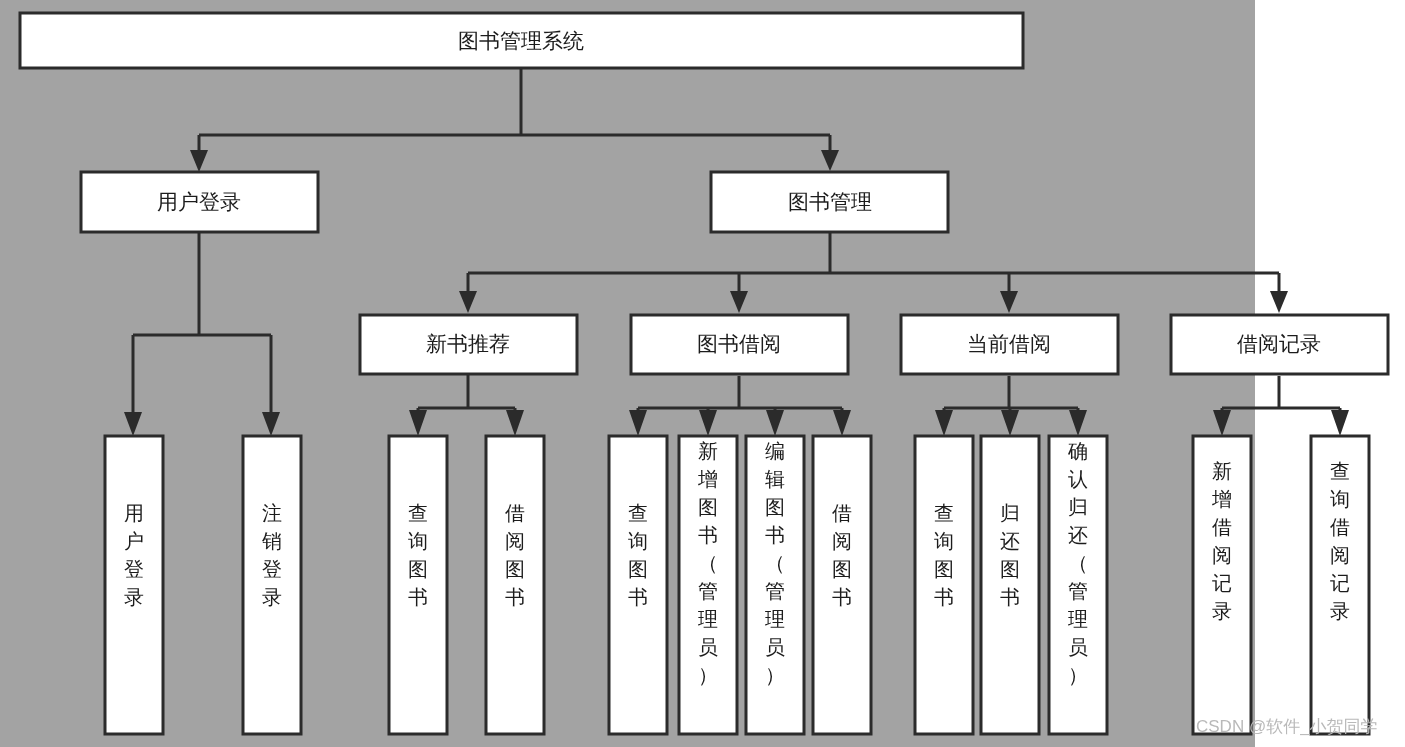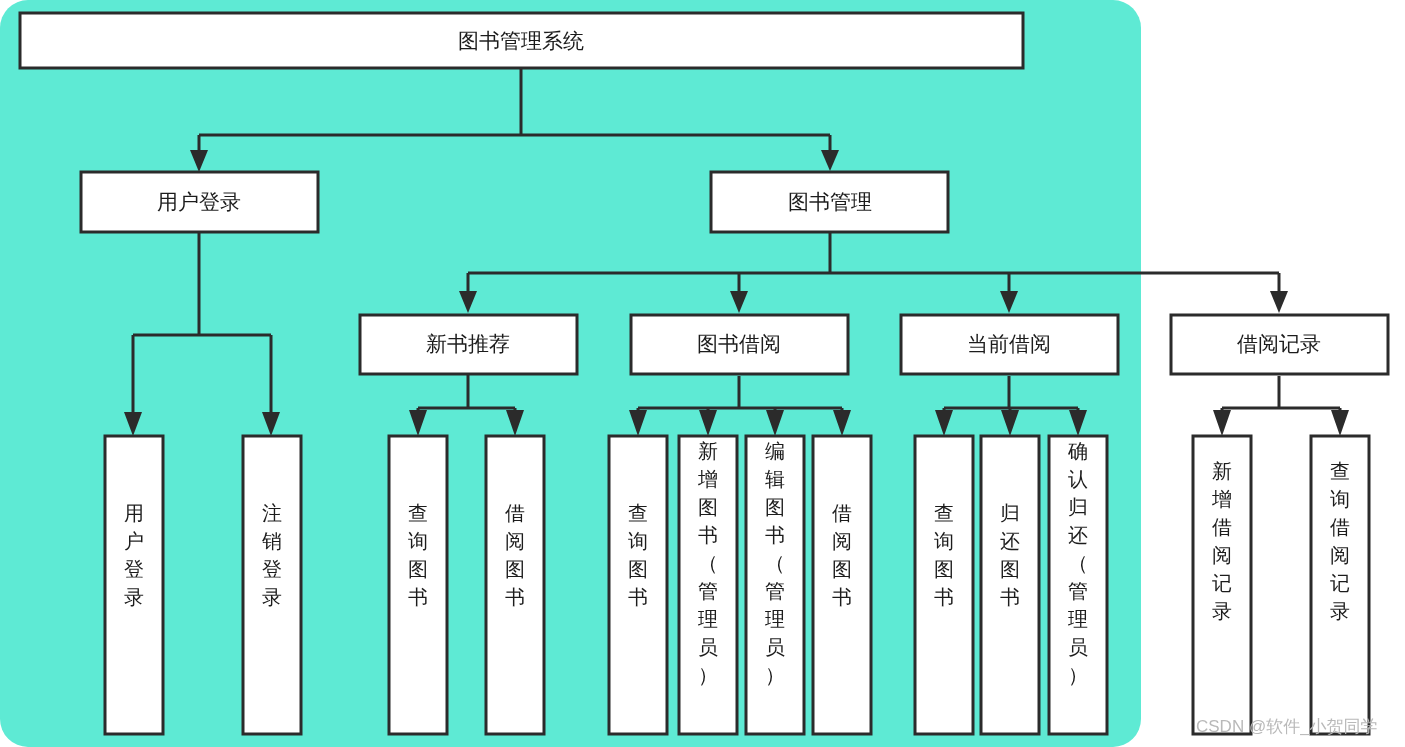--- a/index.html
+++ b/index.html
@@ -9,24 +9,23 @@
     background: #ffffff;
   }
   body {
     width: 1405px;
     height: 747px;
     font-family: "Liberation Sans", "DejaVu Sans", sans-serif;
     overflow: hidden;
   }
   #diagram-root {
     position: relative;
-    width: 1141px;
+    width: 1255px;
     height: 747px;
-    background: #5eead4;
-    border-radius: 28px;
+    background: #a3a3a3;
   }
   svg.diagram-canvas {
     display: block;
     width: 1405px;
     height: 747px;
   }
   .node-box {
     fill: #ffffff;
     stroke: #2b2b2b;
     stroke-width: 3;

